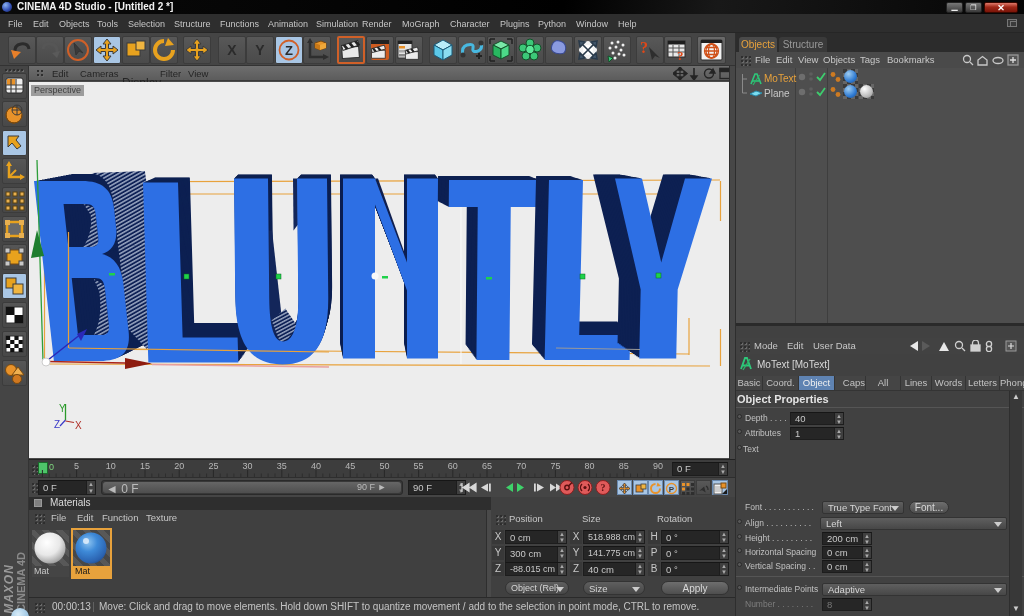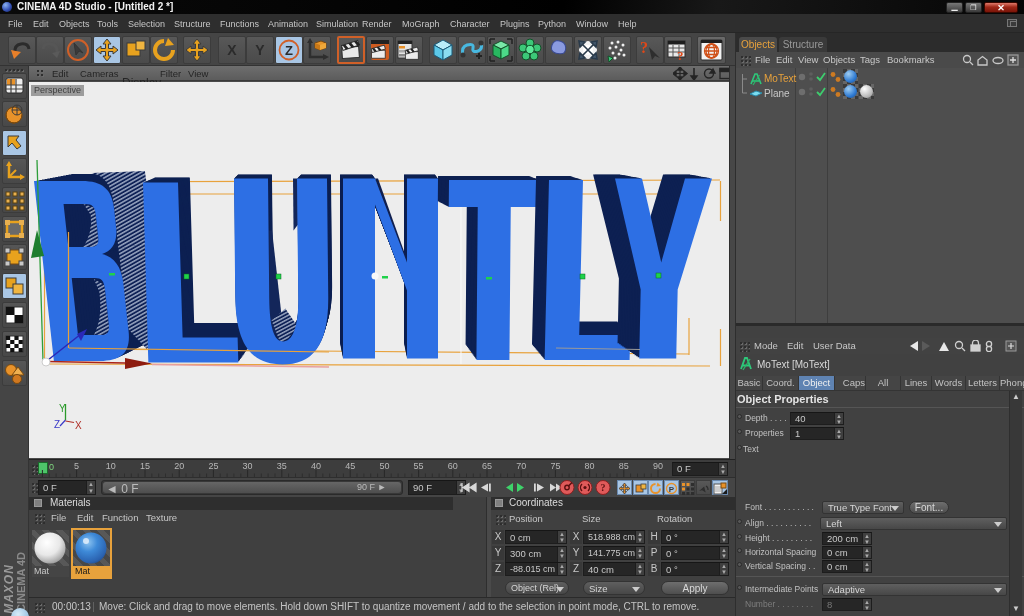--- a/index.html
+++ b/index.html
@@ -621,21 +621,21 @@
    <div class="abs" style="left:230px;top:0;width:33px;height:14px;background:#454545;color:#c4c4c4;font-size:9.5px;text-align:center;line-height:14px">Letters</div>
    <div class="abs" style="left:264px;top:0;width:25px;height:14px;background:#454545;color:#c4c4c4;font-size:9.5px;text-align:center;line-height:14px">Phong</div>
   </div>
   <div class="abs" style="left:1px;top:70px;color:#e4e4e4;font-size:11px;font-weight:bold">Object Properties</div>
   <div class="abs" style="left:0;top:84px;width:289px;height:1px;background:#555"></div>
 
   <div class="circ" style="left:1px;top:91px"></div>
       <div class="lbl" style="left:9px;top:90px">Depth . . . .</div>
   <div class="inp" style="left:54px;top:89px;width:54px;height:13px">40<span class="spin">▲<br>▼</span></div>
   <div class="circ" style="left:1px;top:106px"></div>
-      <div class="lbl" style="left:9px;top:105px">Properties</div>
+      <div class="lbl" style="left:9px;top:105px">Attributes</div>
   <div class="inp" style="left:54px;top:104px;width:54px;height:13px">1<span class="spin">▲<br>▼</span></div>
   <div class="circ" style="left:1px;top:122px"></div>
       <div class="lbl" style="left:7px;top:121px">Text</div>
   <div class="lbl" style="left:9px;top:179px">Font . . . . . . . . . . .</div>
   <div class="drop" style="left:86px;top:178px;width:82px;height:13px">True Type Font<span class="ar"></span></div>
   <div class="pill" style="left:173px;top:178px;width:40px;height:13px;line-height:12px">Font...</div>
   <div class="circ" style="left:1px;top:196px"></div>
       <div class="lbl" style="left:9px;top:195px">Align . . . . . . . . . .</div>
   <div class="drop" style="left:84px;top:194px;width:187px;height:13px">Left<span class="ar"></span></div>
   <div class="circ" style="left:1px;top:211px"></div>
@@ -860,21 +860,21 @@
       </svg></div>
  <div class="abs" style="left:683px;top:2px;width:16px;height:15px;background:#a9c6e4;border:1px solid #6a8ab0"><svg width="14" height="13">
         <rect x="1" y="2" width="8" height="10" fill="#f0f0f0" stroke="#555"></rect>
         <path d="M2 5 l6 0 M2 7 l6 0 M2 9 l6 0" stroke="#999" stroke-width="0.8"></path>
         <rect x="8" y="1" width="5" height="5" fill="#e8922a" stroke="#7a4a10"></rect>
         <path d="M9 12 L14 12 L14 7 Z" fill="#1a1a1a"></path>
       </svg></div>
 </div>
 
 <div class="abs" style="left:29px;top:497px;width:458px;height:100px;background:#404040;border-right:1px solid #2e2e2e">
- <div class="abs" style="left:0;top:0;width:424px;height:13px;background:#2e2e2e">
+ <div class="abs" style="left:0;top:0;width:494px;height:13px;background:#2e2e2e">
   <div class="abs" style="left:5px;top:2px;width:8px;height:8px;background:#808080;border:1px solid #999"></div>
   <div class="abs" style="left:21px;top:0px;color:#dcdcdc;font-size:10px">Materials</div>
  </div>
  <div class="abs" style="left:0;top:13px;width:458px;height:16px">
   <div class="abs dots" style="left:5px;top:3px;width:11px;height:11px"></div>
   <div class="pmenu" style="left:22px;top:2px">File</div>
       <div class="pmenu" style="left:48px;top:2px">Edit</div>
   <div class="pmenu" style="left:73px;top:2px">Function</div>
       <div class="pmenu" style="left:117px;top:2px">Texture</div>
  </div>
@@ -903,24 +903,20 @@
             <stop offset="1" stop-color="#1e4a88"></stop>
           </radialGradient>
         </defs>
         <circle cx="13" cy="11" r="3" fill="#e8f2fc" opacity="0.8"></circle>
       </svg>
   <div class="abs" style="left:0;top:36px;width:37px;height:11px;background:#e8a23c;color:#1a1a1a;font-size:9px;padding-left:2px">Mat</div>
  </div>
 </div>
 
 <div class="abs" style="left:491px;top:497px;width:244px;height:100px;background:#404040">
- <div class="abs" style="left:0;top:0;width:244px;height:13px;background:#2e2e2e">
-  <div class="abs" style="left:4px;top:2px;width:8px;height:8px;background:#808080;border:1px solid #999"></div>
-  <div class="abs" style="left:18px;top:0px;color:#dcdcdc;font-size:10px">Coordinates</div>
- </div>
  <div class="abs dots" style="left:4px;top:17px;width:11px;height:11px"></div>
  <div class="pmenu" style="left:18px;top:16px">Position</div>
  <div class="pmenu" style="left:91px;top:16px">Size</div>
  <div class="pmenu" style="left:166px;top:16px">Rotation</div>
  <div class="abs" style="left:1px;top:33px;width:12px;height:14px;background:#383838;color:#c8c8c8;font-size:10px;text-align:center;line-height:14px">X</div>
  <div class="inp" style="left:14px;top:33px;width:62px;height:14px;line-height:13px">0 cm<span class="spin">▲<br>▼</span></div>
  <div class="abs" style="left:79px;top:33px;width:12px;height:14px;background:#383838;color:#c8c8c8;font-size:10px;text-align:center;line-height:14px">X</div>
  <div class="inp" style="left:92px;top:33px;width:62px;height:14px;line-height:13px;font-size:9px">518.988 cm<span class="spin">▲<br>▼</span></div>
  <div class="abs" style="left:157px;top:33px;width:12px;height:14px;background:#383838;color:#c8c8c8;font-size:10px;text-align:center;line-height:14px">H</div>
  <div class="inp" style="left:170px;top:33px;width:68px;height:14px;line-height:13px">0 °<span class="spin">▲<br>▼</span></div>

